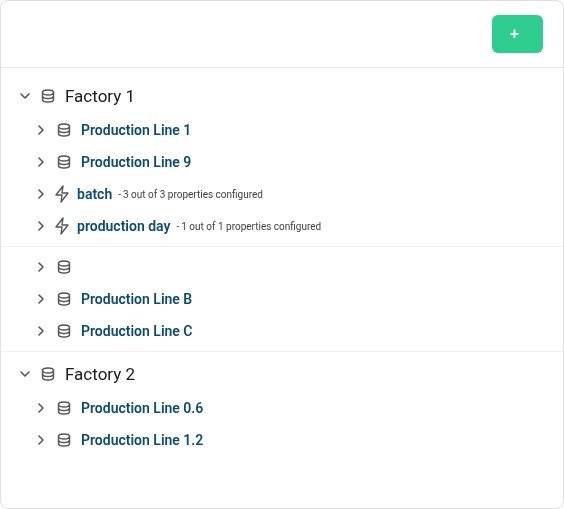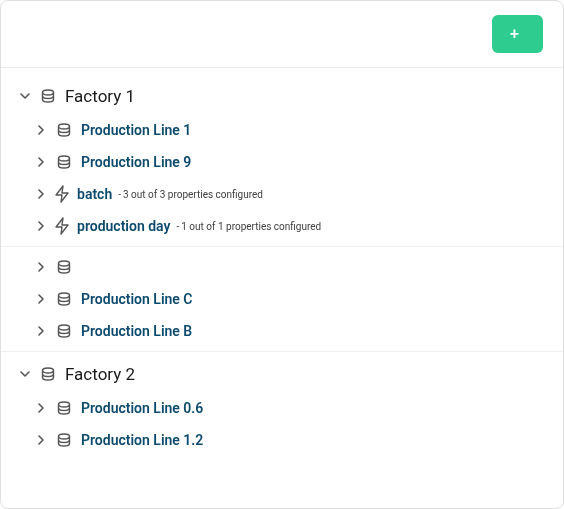--- a/index.html
+++ b/index.html
@@ -272,37 +272,37 @@
     <path d="M4 2l4 4-4 4" stroke="#555" stroke-width="1.6" stroke-linecap="round" stroke-linejoin="round"></path>
   </svg>
           </span>
       <span class="asset-icon">
             <svg width="18" height="18" viewBox="0 0 18 18" fill="none" xmlns="http://www.w3.org/2000/svg">
     <ellipse cx="9" cy="5.5" rx="5.5" ry="2.5" stroke="#555" stroke-width="1.4" fill="none"></ellipse>
     <path d="M3.5 5.5v7c0 1.38 2.46 2.5 5.5 2.5s5.5-1.12 5.5-2.5v-7" stroke="#555" stroke-width="1.4" fill="none"></path>
     <path d="M3.5 9c0 1.38 2.46 2.5 5.5 2.5S14.5 10.38 14.5 9" stroke="#555" stroke-width="1.4" fill="none"></path>
   </svg>
           </span>
+      <span class="child-name">Production Line B</span>
+
+    </div>
+        <div class="child-row">
+      <span class="chevron-right">
+            <svg width="12" height="12" viewBox="0 0 12 12" fill="none" xmlns="http://www.w3.org/2000/svg">
+    <path d="M4 2l4 4-4 4" stroke="#555" stroke-width="1.6" stroke-linecap="round" stroke-linejoin="round"></path>
+  </svg>
+          </span>
+      <span class="asset-icon">
+            <svg width="18" height="18" viewBox="0 0 18 18" fill="none" xmlns="http://www.w3.org/2000/svg">
+    <ellipse cx="9" cy="5.5" rx="5.5" ry="2.5" stroke="#555" stroke-width="1.4" fill="none"></ellipse>
+    <path d="M3.5 5.5v7c0 1.38 2.46 2.5 5.5 2.5s5.5-1.12 5.5-2.5v-7" stroke="#555" stroke-width="1.4" fill="none"></path>
+    <path d="M3.5 9c0 1.38 2.46 2.5 5.5 2.5S14.5 10.38 14.5 9" stroke="#555" stroke-width="1.4" fill="none"></path>
+  </svg>
+          </span>
       <span class="child-name">Production Line C</span>
-
-    </div>
-        <div class="child-row">
-      <span class="chevron-right">
-            <svg width="12" height="12" viewBox="0 0 12 12" fill="none" xmlns="http://www.w3.org/2000/svg">
-    <path d="M4 2l4 4-4 4" stroke="#555" stroke-width="1.6" stroke-linecap="round" stroke-linejoin="round"></path>
-  </svg>
-          </span>
-      <span class="asset-icon">
-            <svg width="18" height="18" viewBox="0 0 18 18" fill="none" xmlns="http://www.w3.org/2000/svg">
-    <ellipse cx="9" cy="5.5" rx="5.5" ry="2.5" stroke="#555" stroke-width="1.4" fill="none"></ellipse>
-    <path d="M3.5 5.5v7c0 1.38 2.46 2.5 5.5 2.5s5.5-1.12 5.5-2.5v-7" stroke="#555" stroke-width="1.4" fill="none"></path>
-    <path d="M3.5 9c0 1.38 2.46 2.5 5.5 2.5S14.5 10.38 14.5 9" stroke="#555" stroke-width="1.4" fill="none"></path>
-  </svg>
-          </span>
-      <span class="child-name">Production Line B</span>
 
     </div>
       </div>
       <hr class="divider">
       <div class="factory-row">
     <span class="chevron-down">
           <svg width="12" height="12" viewBox="0 0 12 12" fill="none" xmlns="http://www.w3.org/2000/svg">
     <path d="M2 4l4 4 4-4" stroke="#555" stroke-width="1.6" stroke-linecap="round" stroke-linejoin="round"></path>
   </svg>
         </span>

